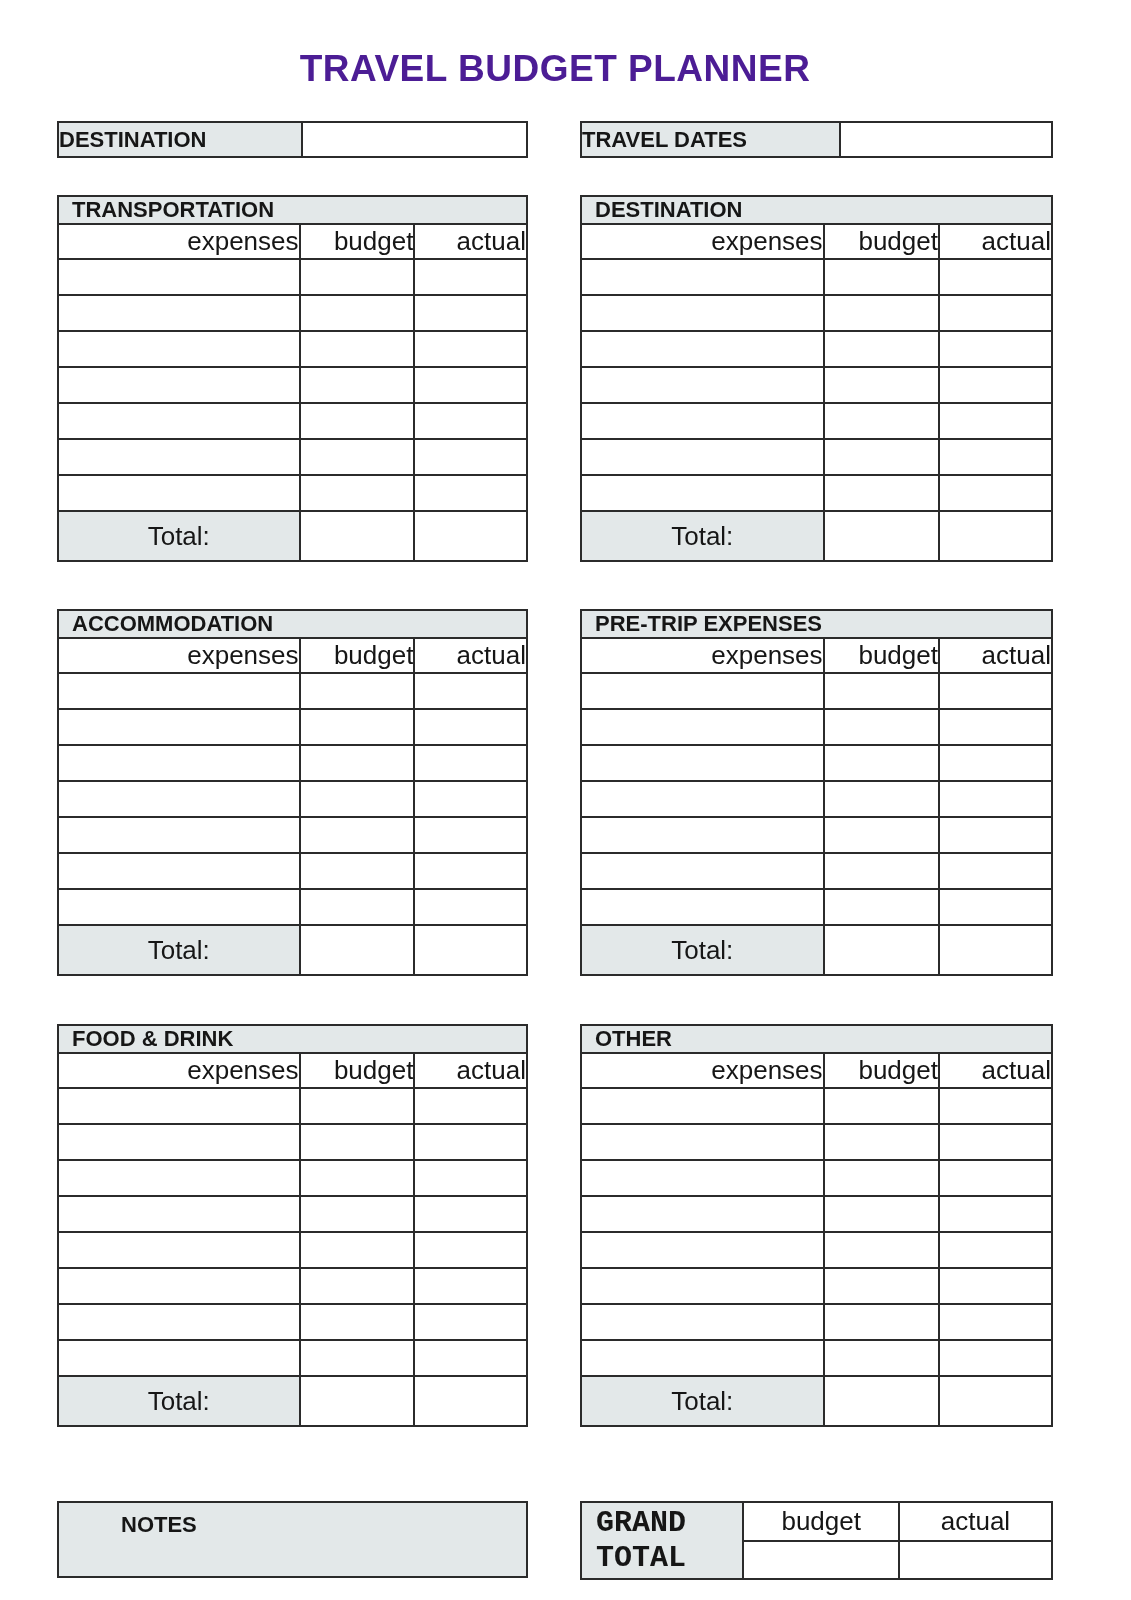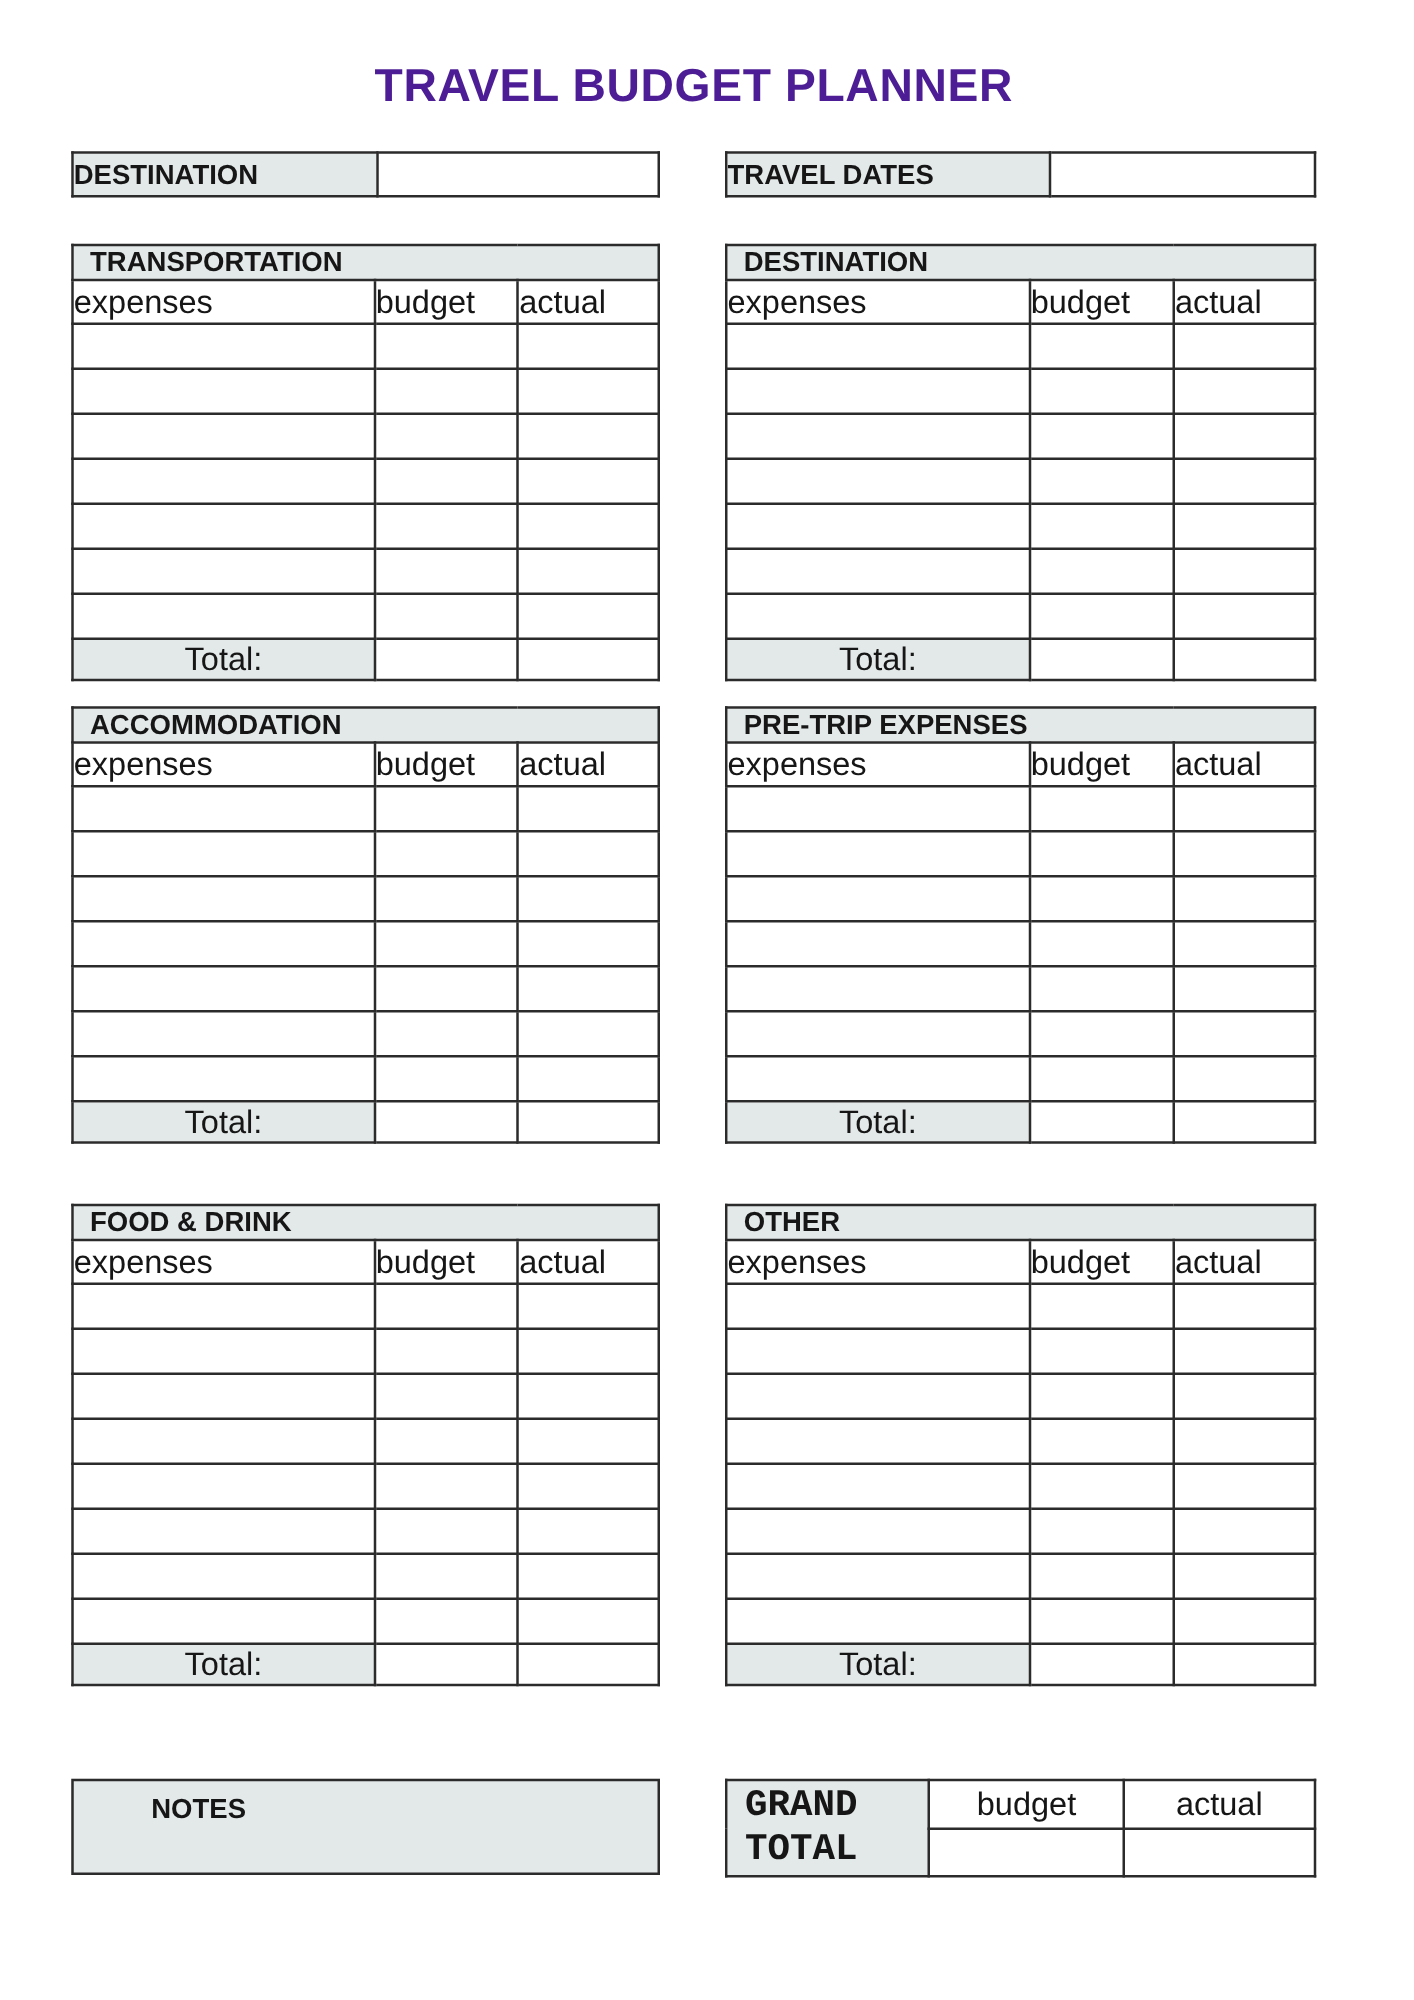--- a/index.html
+++ b/index.html
@@ -28,21 +28,21 @@
     letter-spacing: 0.5px;
     color: #4c1d95;
   }
 
   .row2 { display: flex; gap: 52px; }
   .colL { width: 471px; flex: none; }
   .colR { width: 473px; flex: none; }
 
   .info-row  { margin-top: 31px; }
   .sec-row-1 { margin-top: 37px; }
-  .sec-row-2 { margin-top: 20px; }
+  .sec-row-2 { margin-top: 47px; }
   .sec-row-3 { margin-top: 48px; }
   .bottom-row{ margin-top: 74px; }
 
   table { border-collapse: collapse; width: 100%; table-layout: fixed; }
   td { border: 2px solid var(--border); padding: 0; overflow: hidden; }
   .shade { background: var(--shade); }
 
   
   .info-table td { height: 35px; }
   .label-cell {
@@ -56,25 +56,25 @@
     height: 17px;
     font-weight: 700;
     font-size: 22px;
     padding-left: 13px;
     vertical-align: middle;
   }
   .head-row td {
     height: 35px;
     font-size: 26px;
     font-weight: 400;
-    text-align: left;
+    text-align: right;
     vertical-align: middle;
   }
   .data-row td { height: 36px; }
-  .total-row td { height: 33px; }
+  .total-row td { height: 50px; }
   .total-label {
     font-size: 26px;
     font-weight: 400;
     text-align: center;
     vertical-align: middle;
   }
 
   
   .notes-box {
     height: 77px;

